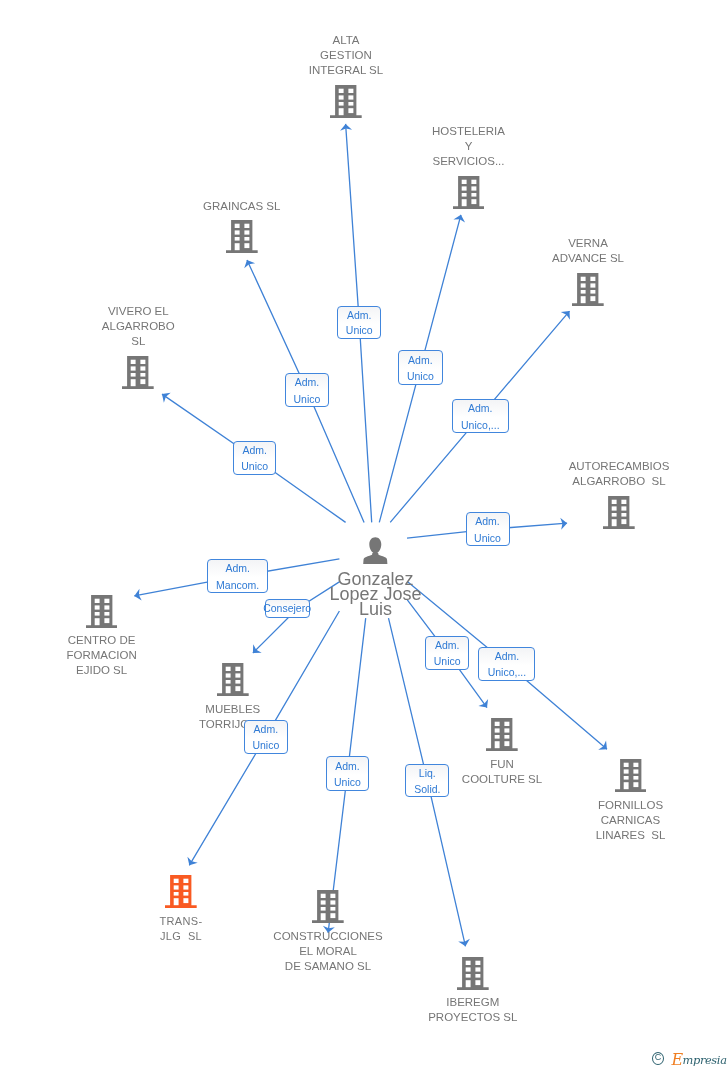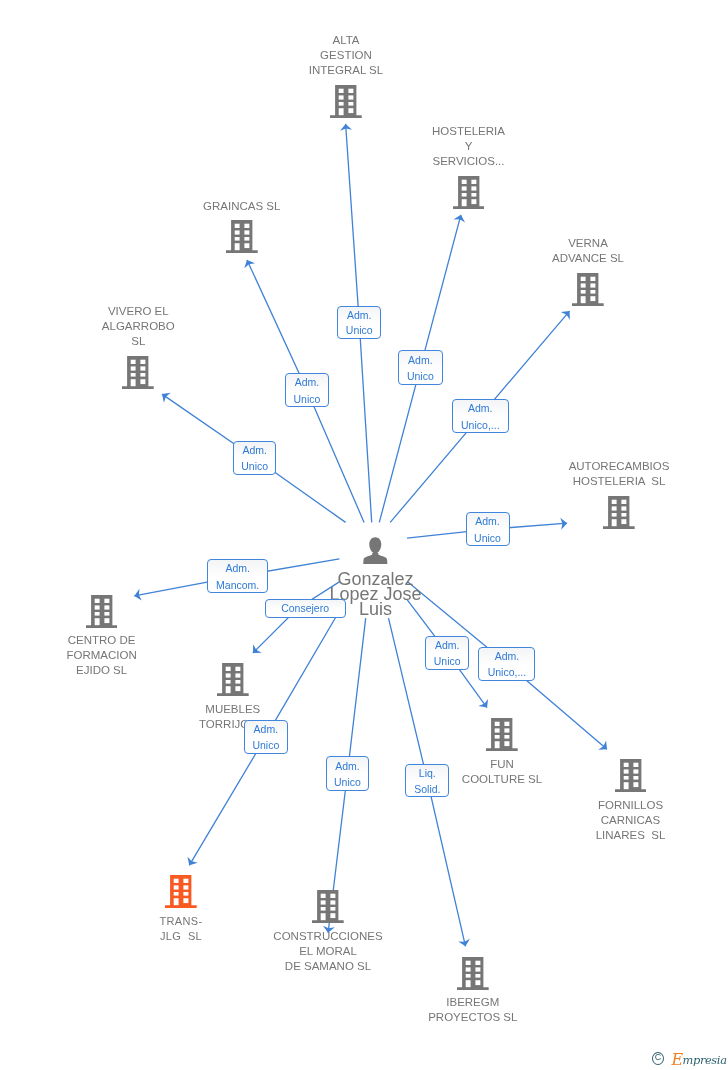--- a/index.html
+++ b/index.html
@@ -146,21 +146,21 @@
           <rect fill="#fff" x="8.7" y="10.4" width="4.9" height="4.2"></rect>
           <rect fill="#fff" x="18.4" y="10.4" width="5.0" height="4.2"></rect>
           <rect fill="#fff" x="8.7" y="17.0" width="4.9" height="3.6"></rect>
           <rect fill="#fff" x="18.4" y="17.0" width="5.0" height="3.6"></rect>
           <rect fill="#fff" x="8.7" y="23.2" width="4.9" height="7.0"></rect>
           <rect fill="#fff" x="18.4" y="23.2" width="5.0" height="4.9"></rect>
         </svg>
       </div>
       <div class="node" style="width: 150px; left: 544px; top: 459px;">
         <div class="cap" style="line-height: 15px;">AUTORECAMBIOS</div>
-        <div class="cap" style="line-height: 15px;">HOSTELERIA  SL</div>
+        <div class="cap" style="line-height: 15px;">ALGARROBO  SL</div>
         <svg class="ico" width="31.7" height="33.0" viewBox="0 0 31.7 33.0" style="margin-top: 6.9px;">
           <path fill="#767676" d="M5.1 0 H26.4 V30.2 H31.7 V33.0 H0 V30.2 H5.1 Z"></path>
           <rect fill="#fff" x="8.7" y="3.7" width="4.9" height="4.3"></rect>
           <rect fill="#fff" x="18.4" y="3.7" width="5.0" height="4.3"></rect>
           <rect fill="#fff" x="8.7" y="10.4" width="4.9" height="4.2"></rect>
           <rect fill="#fff" x="18.4" y="10.4" width="5.0" height="4.2"></rect>
           <rect fill="#fff" x="8.7" y="17.0" width="4.9" height="3.6"></rect>
           <rect fill="#fff" x="18.4" y="17.0" width="5.0" height="3.6"></rect>
           <rect fill="#fff" x="8.7" y="23.2" width="4.9" height="7.0"></rect>
           <rect fill="#fff" x="18.4" y="23.2" width="5.0" height="4.9"></rect>
@@ -276,21 +276,21 @@
       </div>
     </div>
   <div id="labels-layer">
       <div class="elabel" style="left: 337.4px; top: 305.6px; width: 43.7px; height: 33.3px;"><span>Adm.</span><span>Unico</span></div>
       <div class="elabel" style="left: 398.1px; top: 350.4px; width: 44.5px; height: 34.4px;"><span>Adm.</span><span>Unico</span></div>
       <div class="elabel" style="left: 284.8px; top: 373px; width: 44.2px; height: 34.3px;"><span>Adm.</span><span>Unico</span></div>
       <div class="elabel" style="left: 451.9px; top: 399px; width: 56.8px; height: 34.1px;"><span>Adm.</span><span>Unico,...</span></div>
       <div class="elabel" style="left: 233px; top: 440.9px; width: 43.3px; height: 34.1px;"><span>Adm.</span><span>Unico</span></div>
       <div class="elabel" style="left: 465.5px; top: 512.3px; width: 44px; height: 34px;"><span>Adm.</span><span>Unico</span></div>
       <div class="elabel" style="left: 207.3px; top: 559.2px; width: 60.7px; height: 34.2px;"><span>Adm.</span><span>Mancom.</span></div>
-      <div class="elabel one" style="left: 264.6px; top: 599.3px; width: 81px; height: 18.9px;"><span>Consejero</span></div>
+      <div class="elabel one" style="left: 264.6px; top: 599.3px; width: 45px; height: 18.9px;"><span>Consejero</span></div>
       <div class="elabel" style="left: 425.3px; top: 635.5px; width: 43.7px; height: 34.2px;"><span>Adm.</span><span>Unico</span></div>
       <div class="elabel" style="left: 478.4px; top: 646.5px; width: 57px; height: 34.3px;"><span>Adm.</span><span>Unico,...</span></div>
       <div class="elabel" style="left: 244.1px; top: 719.5px; width: 43.5px; height: 34.2px;"><span>Adm.</span><span>Unico</span></div>
       <div class="elabel" style="left: 325.5px; top: 756.4px; width: 43.8px; height: 34.2px;"><span>Adm.</span><span>Unico</span></div>
       <div class="elabel" style="left: 405.4px; top: 763.5px; width: 43.9px; height: 33.6px;"><span>Liq.</span><span>Solid.</span></div>
     </div>
 
   <div class="wm">
     <span class="c">C</span>
     <span class="brand"><span class="e">E</span><span>mpresia</span></span>

